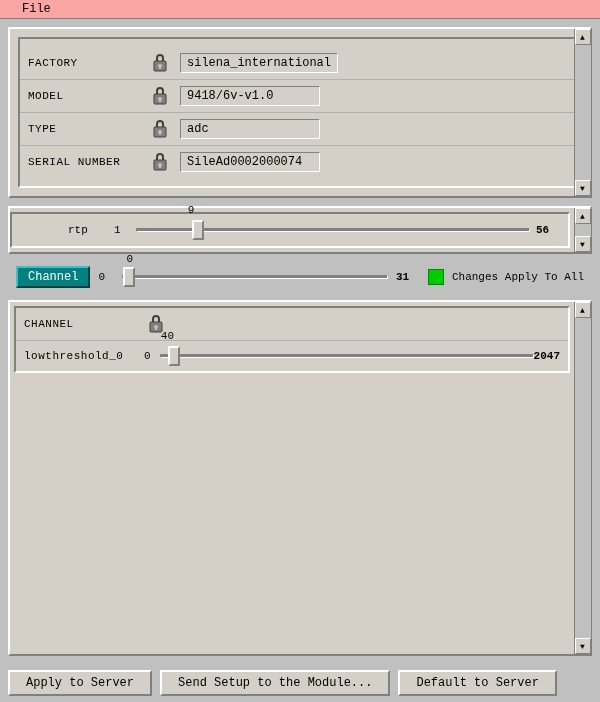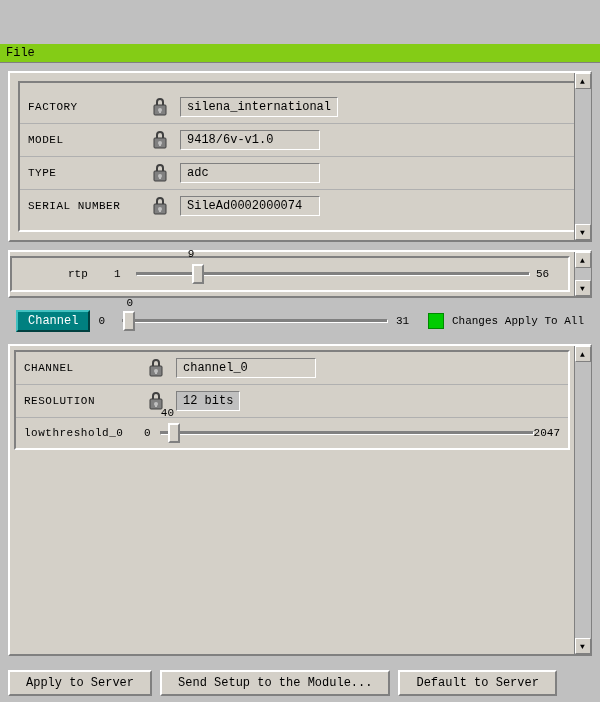--- a/index.html
+++ b/index.html
@@ -7,25 +7,24 @@
       background: #c0c0c0;
       font-family: 'Courier New', Courier, monospace;
       font-size: 12px;
       width: 600px;
       height: 702px;
       overflow: hidden;
       display: flex;
       flex-direction: column;
     }
     .menu-bar {
-      background: #84cc16;
+      background: #fca5a5;
       border-bottom: 1px solid #808080;
-      padding: 2px 6px;
-      font-size: 12px;
-      margin-top: 44px;
+      padding: 2px 22px;
+      font-size: 12px;
     }
     .main-content {
       flex: 1;
       background: #c0c0c0;
       padding: 8px;
       display: flex;
       flex-direction: column;
       gap: 8px;
       overflow: hidden;
     }
@@ -129,20 +128,21 @@
       color: #000;
       margin-left: 48px;
     }
     .slider-min {
       font-size: 11px;
       min-width: 16px;
     }
     .slider-max {
       font-size: 11px;
       min-width: 24px;
+      font-weight: bold;
     }
     .slider-container {
       flex: 1;
       position: relative;
       height: 20px;
       display: flex;
       align-items: center;
     }
     .slider-track {
       width: 100%;
@@ -355,33 +355,20 @@
     <div class="field-row">
     <span class="field-label">CHANNEL</span>
     <span class="lock-icon">
             <svg class="lock-svg" viewBox="0 0 20 22" fill="none" xmlns="http://www.w3.org/2000/svg">
     <rect x="4" y="9" width="12" height="10" rx="1" fill="#808080" stroke="#404040" stroke-width="1"></rect>
     <path d="M7 9V6a3 3 0 0 1 6 0v3" stroke="#404040" stroke-width="2" fill="none"></path>
     <circle cx="10" cy="14" r="2" fill="#c0c0c0"></circle>
     <rect x="9" y="14" width="2" height="3" fill="#c0c0c0"></rect>
   </svg>
           </span>
-    <span class="field-value">channel_0</span>
-  </div>
-        <div class="field-row">
-    <span class="field-label">RESOLUTION</span>
-    <span class="lock-icon">
-            <svg class="lock-svg" viewBox="0 0 20 22" fill="none" xmlns="http://www.w3.org/2000/svg">
-    <rect x="4" y="9" width="12" height="10" rx="1" fill="#808080" stroke="#404040" stroke-width="1"></rect>
-    <path d="M7 9V6a3 3 0 0 1 6 0v3" stroke="#404040" stroke-width="2" fill="none"></path>
-    <circle cx="10" cy="14" r="2" fill="#c0c0c0"></circle>
-    <rect x="9" y="14" width="2" height="3" fill="#c0c0c0"></rect>
-  </svg>
-          </span>
-    <span class="highlight-val">12 bits</span>
   </div>
         <div class="field-row">
   <span class="field-label">lowthreshold_0</span>
   <span class="slider-min">0</span>
   <div class="slider-container" style="position:relative;">
     <span style="position:absolute;top:-16px;left:2%;font-size:11px;transform:translateX(-50%);">40</span>
     <div class="slider-track">
       <div class="slider-thumb" style="left:2%"></div>
     </div>
   </div>

